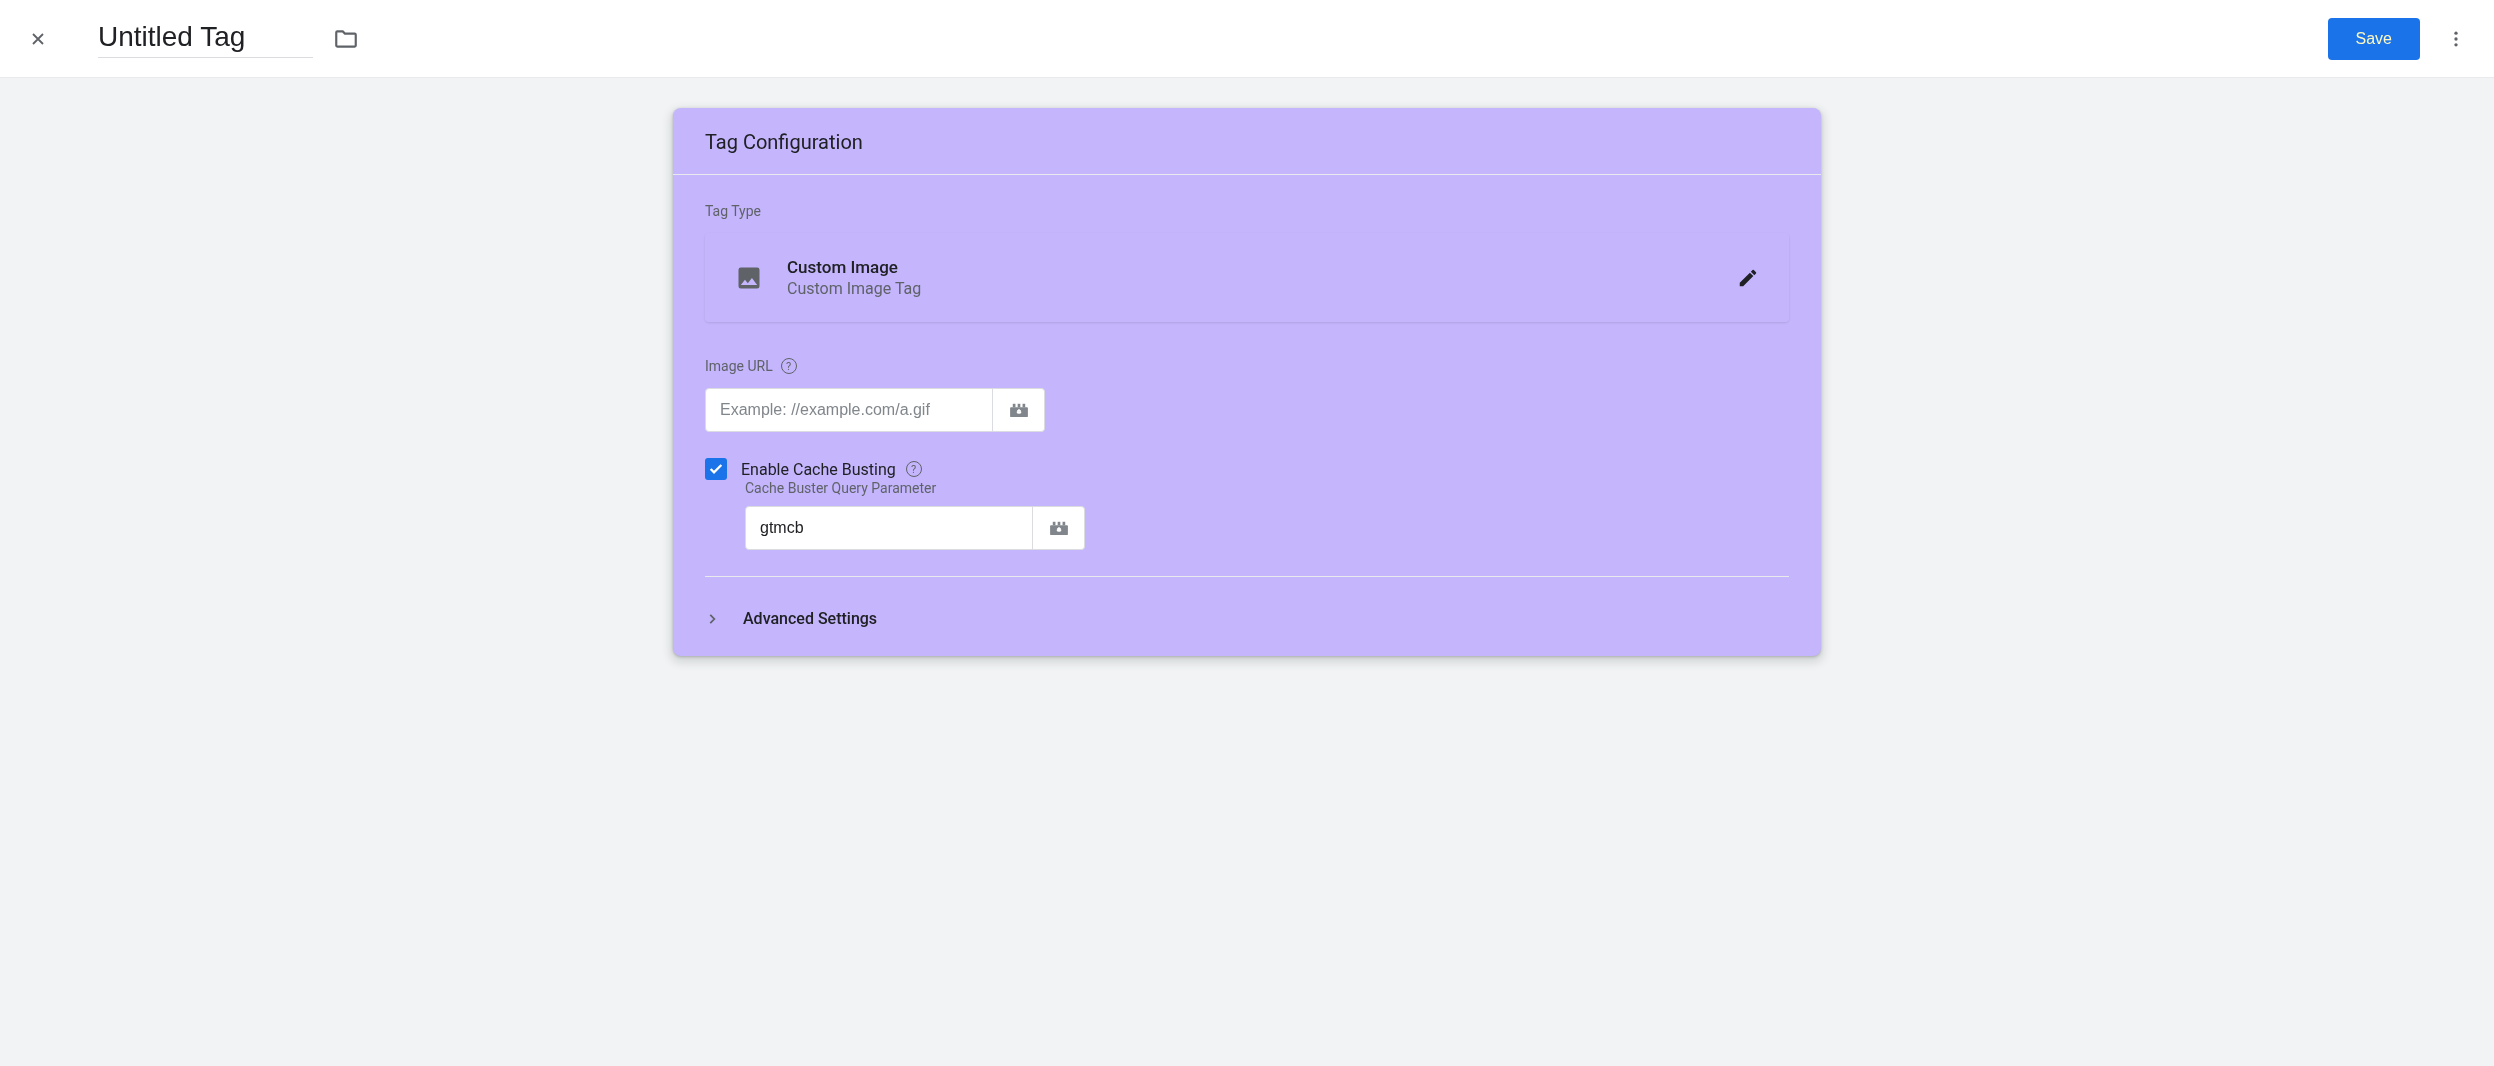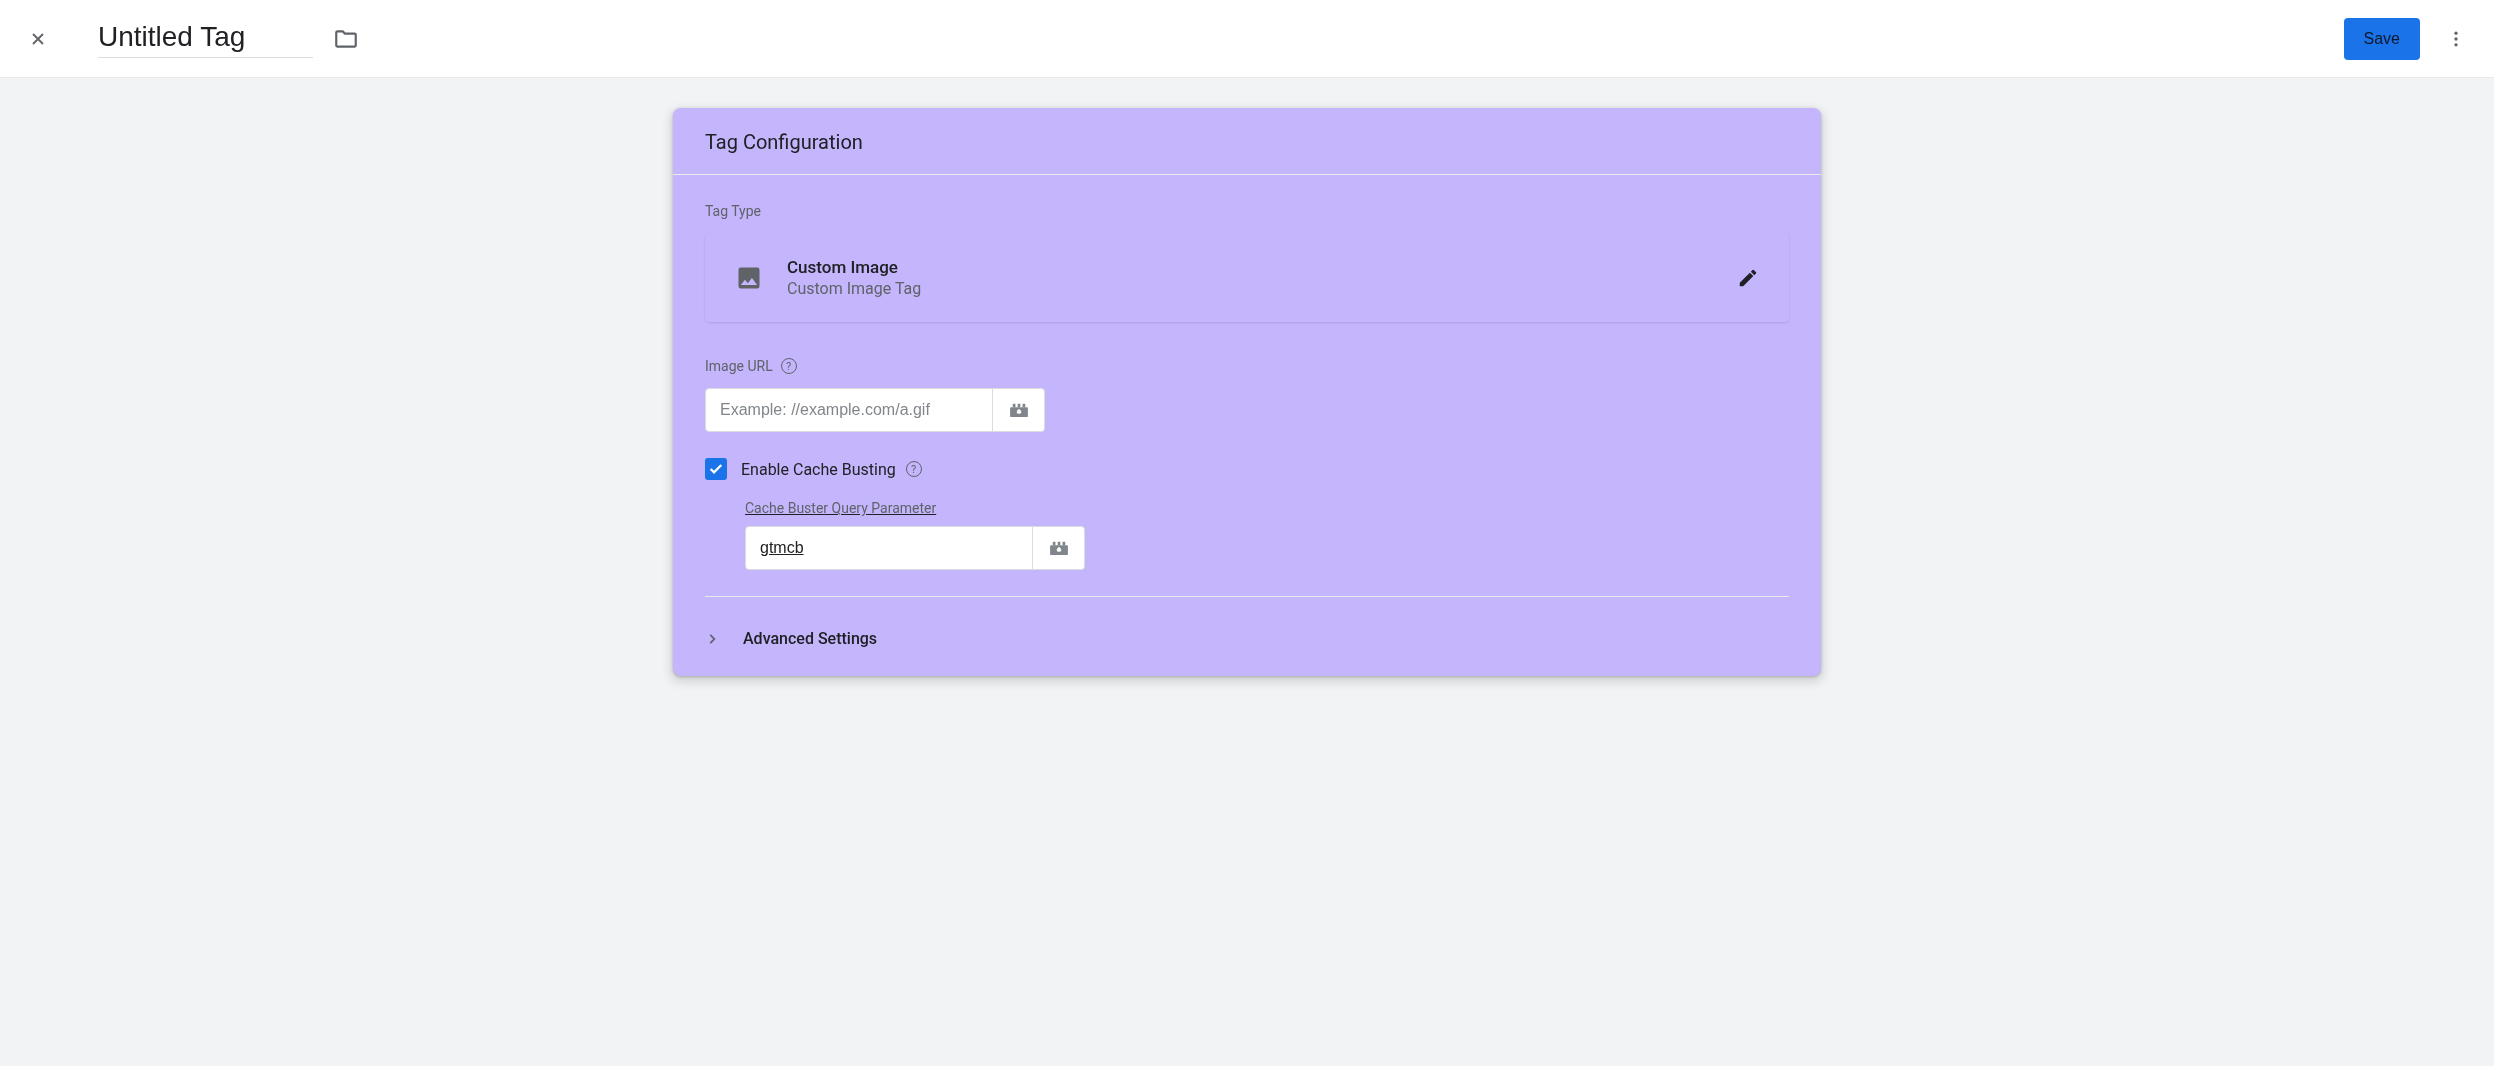--- a/index.html
+++ b/index.html
@@ -37,24 +37,24 @@
   }
   .folder-btn {
     margin-left: 20px;
     color: #5f6368;
     cursor: pointer;
     display:flex; align-items:center;
   }
   .header-spacer { flex: 1; }
   .save-btn {
     background: #1a73e8;
-    color: #0f172a;
+    color: #fef9c3;
     border: none;
     border-radius: 4px;
-    padding: 12px 20px;
+    padding: 12px 28px;
     font-size: 16px;
     font-weight: 500;
     cursor: pointer;
   }
   .more-btn {
     margin-left: 24px;
     color: #5f6368;
     cursor: pointer;
     display:flex; align-items:center; justify-content:center;
     width: 24px;
@@ -131,39 +131,38 @@
     border-left: none;
     border-radius: 0 4px 4px 0;
     width: 52px;
     display:flex; align-items:center; justify-content:center;
     color: #80868b;
     cursor:pointer;
     background: #fff;
   }
   .checkbox-row {
     display:flex; align-items:center; gap:14px;
-    margin-bottom: 20px;
+    margin-bottom: 0;
   }
   .checkbox {
     width: 22px; height: 22px;
     background: #1a73e8;
     border-radius: 3px;
     display:flex; align-items:center; justify-content:center;
     color:#fff;
     cursor:pointer;
   }
   .checkbox-label {
     font-size: 16px;
     color: #202124;
     display:flex; align-items:center; gap:10px;
   }
   .sub-field {
     margin-left: 40px;
     margin-bottom: 26px;
-    text-decoration: underline;
   }
   .sub-field .field-label { font-size: 14px; margin-bottom: 10px; }
   .sub-field .input-row { width: 340px; margin-bottom: 0; }
   .divider {
     height: 1px; background: #e8eaed;
     margin: 4px 0 0 0;
   }
   .expand-row {
     display:flex; align-items:center; gap:20px;
     padding: 24px 32px 28px 32px;

